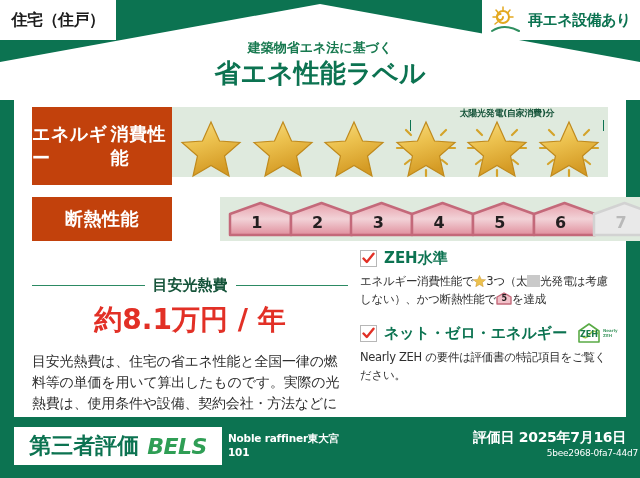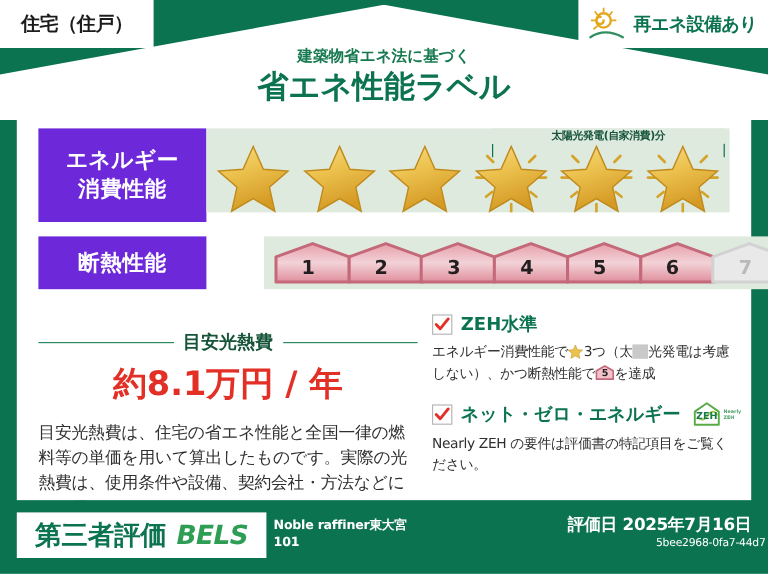--- a/index.html
+++ b/index.html
@@ -16,21 +16,21 @@
     position: relative;
     width: 640px;
     height: 478px;
     background: #0c7351;
   }
 
   
   .badge-house-type {
     position: absolute;
     left: 0; top: 0;
-    width: 128px; height: 40px;
+    width: 116px; height: 40px;
     background: #ffffff;
     display: flex; align-items: center; justify-content: center;
   }
   .badge-house-type .txt {
     font-size: 16px; font-weight: bold; color: #1c1c1c;
     letter-spacing: -0.5px;
   }
 
   .badge-renew {
     position: absolute;
@@ -79,23 +79,23 @@
   .card {
     position: absolute;
     left: 14px; top: 97px;
     width: 612px; height: 320px;
     background: #ffffff;
   }
 
   
   .perf-row { position: absolute; display: flex; }
   .perf-label {
-    background: #6d28d9;
+    background: #c2410c;
     color: #ffffff;
-    display: flex; flex-direction: column;
+    display: flex; 
     align-items: center; justify-content: center;
     font-weight: bold;
     letter-spacing: 0.5px;
   }
   .perf-value {
     background: #dfeade;
     position: relative;
   }
 
   #row-energy { left: 18px; top: 10px; }
@@ -159,21 +159,21 @@
   .house-chip svg { position: absolute; left: 0; top: 0; width: 65px; height: 36px; z-index: 1; }
 
   
   .col-left {
     position: absolute;
     left: 18px; top: 152px;
     width: 316px; height: 158px; margin-top: 23px;
   }
   .col-right {
     position: absolute;
-    left: 346px; top: 164px;
+    left: 346px; top: 152px;
     width: 248px; height: 158px;
   }
 
   .cost-head {
     display: flex; align-items: center; gap: 8px;
     margin-top: 4px;
   }
   .cost-head .rule { flex: 1 1 auto; height: 1px; background: #2c8a63; }
   .cost-head .txt {
     font-size: 15px; font-weight: bold; color: #16543a;

